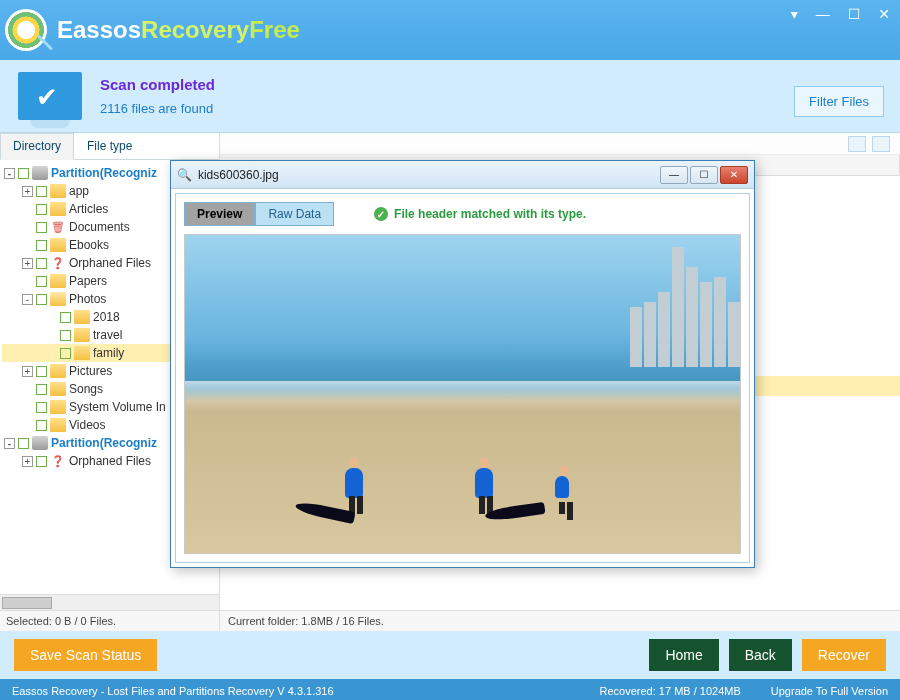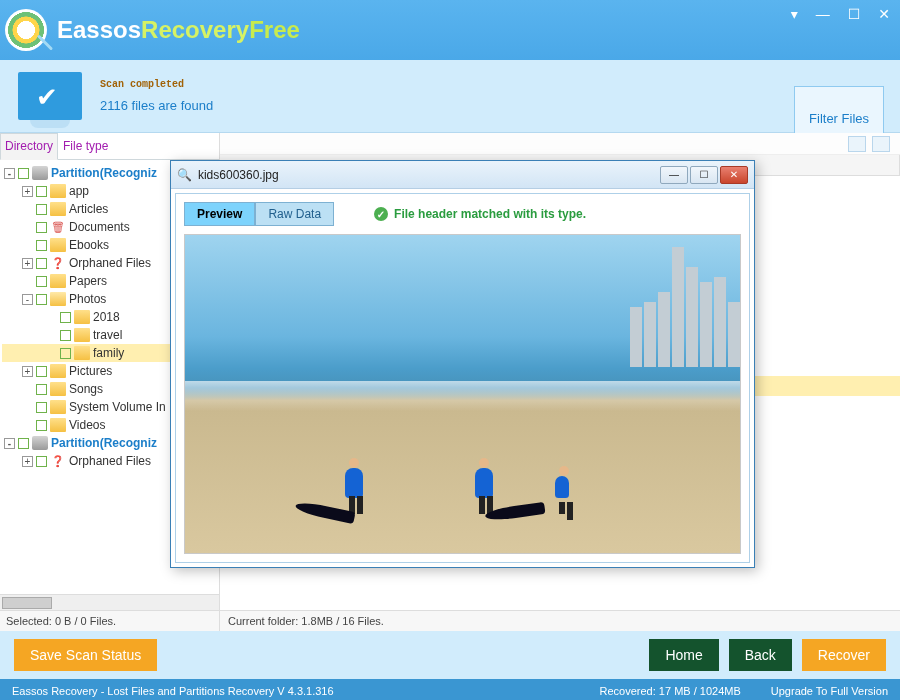--- a/index.html
+++ b/index.html
@@ -13,29 +13,29 @@
 .brand .r2 { color: #d6f264; }
 .brand .r3 { color: #c8eb4d; }
 .win-controls { position: absolute; right: 10px; top: 6px; display: flex; gap: 18px; color: #fff; font-size: 14px; }
 .win-controls span { cursor: pointer; }
 
 
 .banner { background: #d1ecfc; border-bottom: 1px solid #b5d9f0; padding: 12px 18px; display: flex; align-items: center; position: relative; }
 .monitor { width: 64px; height: 48px; background: #2f9bde; position: relative; border-radius: 2px; margin-right: 18px; }
 .monitor::after { content: ""; position: absolute; bottom: -8px; left: 12px; width: 40px; height: 8px; background: #bcdff5; border-radius: 0 0 8px 8px; }
 .monitor .check { position: absolute; left: 18px; top: 10px; color: #fff; font-size: 26px; }
-.banner-text h3 { color: #a16207; font-size: 10px; margin-bottom: 8px; font-weight: bold; font-family: Liberation Mono, monospace; }
+.banner-text h3 { color: #6d28d9; font-size: 15px; margin-bottom: 8px; font-weight: bold; }
 .banner-text p { color: #1b7ec9; font-size: 13px; }
-.filter-btn { position: absolute; right: 16px; top: 26px; padding: 24px 14px; background: #eaf6fe; border: 1px solid #8fcaf0; color: #1b7ec9; font-size: 13px; cursor: pointer; }
+.filter-btn { position: absolute; right: 16px; top: 26px; padding: 7px 14px; background: #eaf6fe; border: 1px solid #8fcaf0; color: #1b7ec9; font-size: 13px; cursor: pointer; }
 
 
 .main { display: flex; height: 498px; background: #fff; position: relative; }
 .left-panel { width: 220px; border-right: 1px solid #ddd; display: flex; flex-direction: column; }
 .tabs { display: flex; border-bottom: 1px solid #cfd8dc; }
-.tab { padding: 5px 4px; font-size: 12px; color: #a21caf; cursor: pointer; border: 1px solid transparent; }
+.tab { padding: 5px 12px; font-size: 12px; color: #0c4a6e; cursor: pointer; border: 1px solid transparent; }
 .tab.active { background: #f3f3f3; border: 1px solid #cfd8dc; border-bottom: 1px solid #f3f3f3; margin-bottom: -1px; }
 
 .tree { flex: 1; overflow: hidden; padding: 4px 2px; font-size: 12px; color: #333; }
 .tree-row { display: flex; align-items: center; height: 18px; white-space: nowrap; cursor: pointer; }
 .tree-row .exp { width: 11px; height: 11px; border: 1px solid #999; text-align: center; line-height: 9px; font-size: 10px; margin-right: 3px; color: #555; cursor: pointer; }
 .tree-row .exp.empty { border: none; }
 .tree-row .cb { width: 11px; height: 11px; border: 1px solid #6fb24a; margin-right: 3px; }
 .tree-row .ico { width: 16px; height: 14px; margin-right: 3px; display: inline-flex; align-items: center; justify-content: center; font-size: 11px; }
 .ico.hdd { background: linear-gradient(#d4d4d4,#9a9a9a); border-radius: 2px; }
 .ico.folder { background: linear-gradient(#ffe08a,#f5c043); border-radius: 1px; }
@@ -76,21 +76,21 @@
 .preview-window { position: absolute; left: 170px; top: 160px; width: 585px; height: 408px; background: #fff; border: 1px solid #3a7fb5; box-shadow: 3px 3px 12px rgba(0,0,0,0.25); z-index: 50; display: flex; flex-direction: column; }
 .pw-title { height: 28px; background: linear-gradient(#eaf3fb,#d2e5f5); display: flex; align-items: center; padding: 0 6px; font-size: 12px; color: #222; border-bottom: 1px solid #b5cee4; }
 .pw-title .ico { margin-right: 6px; }
 .pw-winbtns { margin-left: auto; display: flex; gap: 2px; }
 .pw-wb { width: 28px; height: 18px; border: 1px solid #8fa8bd; background: linear-gradient(#f1f6fb,#d9e6f2); display: flex; align-items: center; justify-content: center; font-size: 10px; cursor: pointer; border-radius: 2px; }
 .pw-wb.close { background: linear-gradient(#e98070,#c9452c); color: #fff; border-color: #a83a27; }
 
 .pw-body { flex: 1; padding: 8px; display: flex; flex-direction: column; border: 1px solid #aed0e8; margin: 4px; }
 .pw-tabs { display: flex; align-items: center; margin-bottom: 6px; }
 .pw-tab { padding: 4px 12px; font-size: 12px; border: 1px solid #7db1d2; cursor: pointer; }
-.pw-tab.active { background: #7dd3fc; font-weight: bold; }
+.pw-tab.active { background: #a3a3a3; font-weight: bold; }
 .pw-tab.inactive { background: #bce0f4; color: #22608e; }
 .pw-msg { margin-left: 40px; color: #2a9c3f; font-weight: bold; font-size: 12px; display: flex; align-items: center; gap: 6px; }
 .pw-msg .ok { width: 14px; height: 14px; border-radius: 50%; background: #4caf50; color: #fff; display: inline-flex; align-items: center; justify-content: center; font-size: 10px; }
 
 .pw-image { flex: 1; margin-top: 2px; border: 1px solid #c9c9c9; position: relative; overflow: hidden; background: linear-gradient(to bottom, #9fd4ef 0%, #6ab5df 32%, #4b9dca 42%, #4792ba 48%, #c9b88e 52%, #d9c89f 100%); }
 
 .skyline { position: absolute; right: 0; top: 12px; display: flex; align-items: flex-end; gap: 2px; }
 .bld { background: #c3cdd4; width: 12px; }
 .b1{height:85px} .b2{height:120px} .b3{height:65px} .b4{height:100px} .b5{height:90px} .b6{height:75px} .b7{height:60px}
 .wave { position: absolute; left: 0; right: 0; top: 46%; height: 30px; background: linear-gradient(to bottom, rgba(255,255,255,.65), rgba(255,255,255,0)); }

